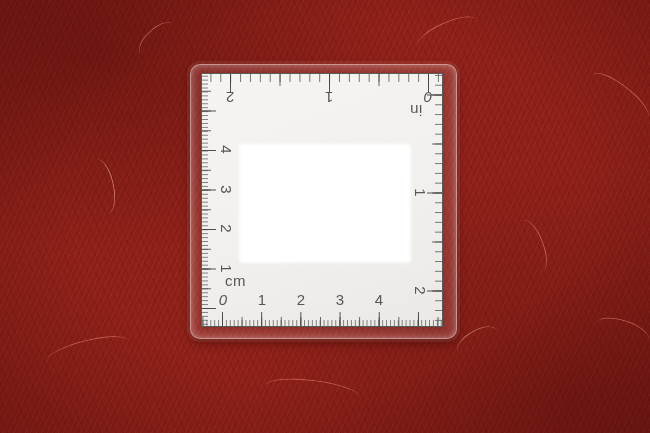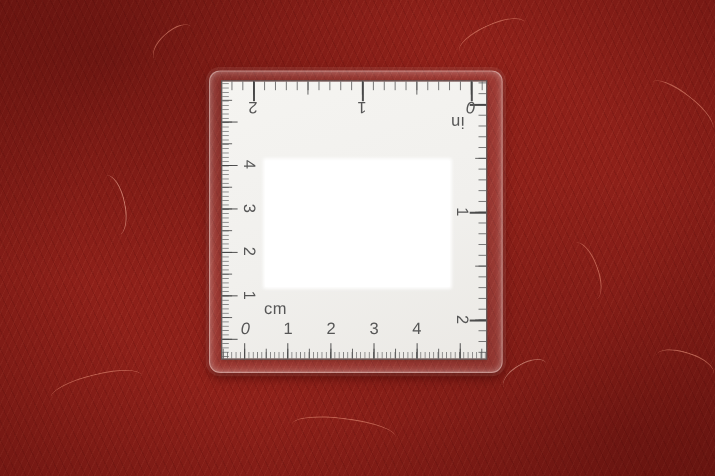--- a/index.html
+++ b/index.html
@@ -141,21 +141,21 @@
       <span class="unit rot180" style="left:199px; top:28px; width:30px; text-align:center;">in</span>
 
       <span class="num rot90" style="left:209px; top:110px;">1</span>
       <span class="num rot90" style="left:209px; top:208px;">2</span>
 
       <span class="num zero" style="left:12px;  top:217px;">0</span>
       <span class="num" style="left:51px;  top:217px;">1</span>
       <span class="num" style="left:90px;  top:217px;">2</span>
       <span class="num" style="left:129px; top:217px;">3</span>
       <span class="num" style="left:168px; top:217px;">4</span>
-      <span class="unit" style="left:38px; top:198px;">cm</span>
+      <span class="unit" style="left:23px; top:198px;">cm</span>
 
       <span class="num rot90" style="left:15px; top:186px;">1</span>
       <span class="num rot90" style="left:15px; top:146px;">2</span>
       <span class="num rot90" style="left:15px; top:107px;">3</span>
       <span class="num rot90" style="left:15px; top:67px;">4</span>
 
       <div class="patch"></div>
 
     </div>
   </div>

